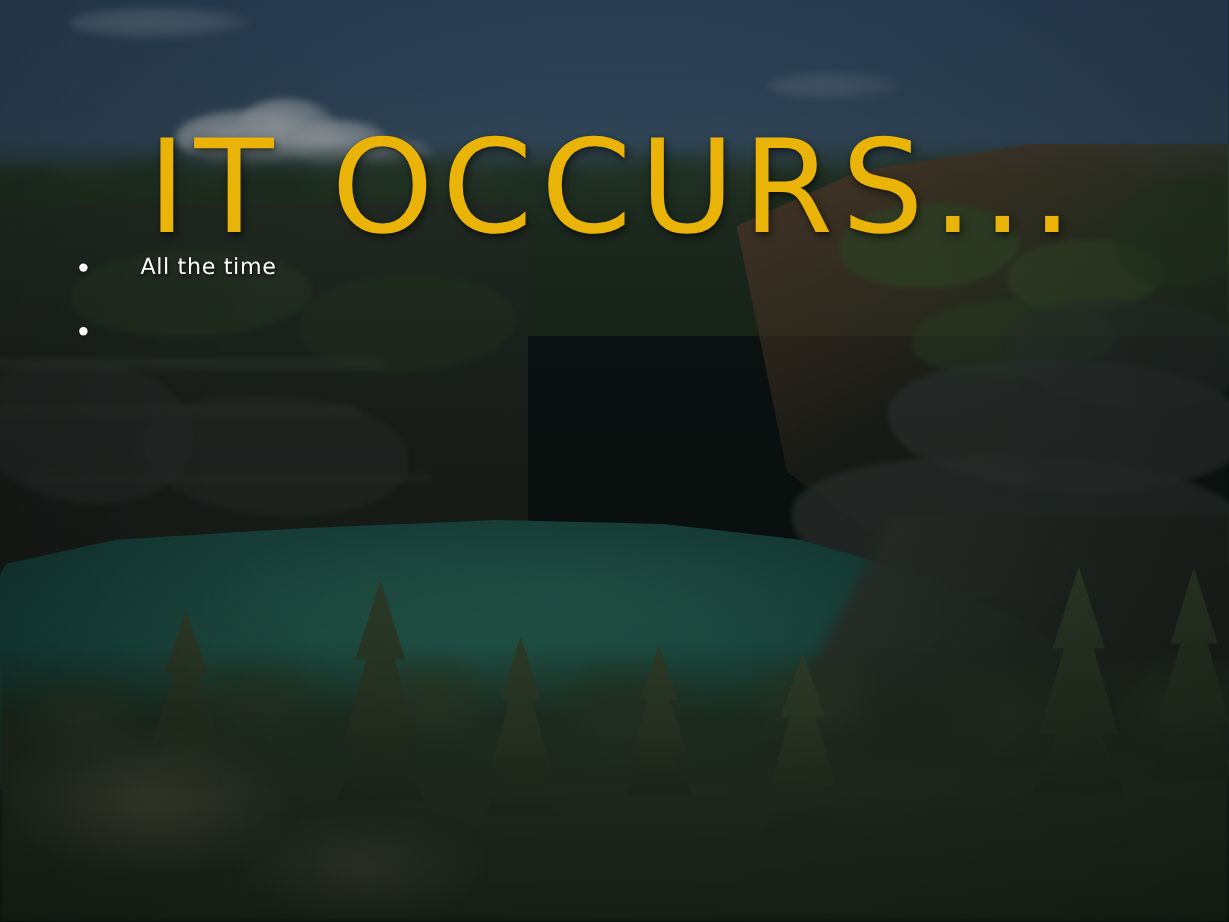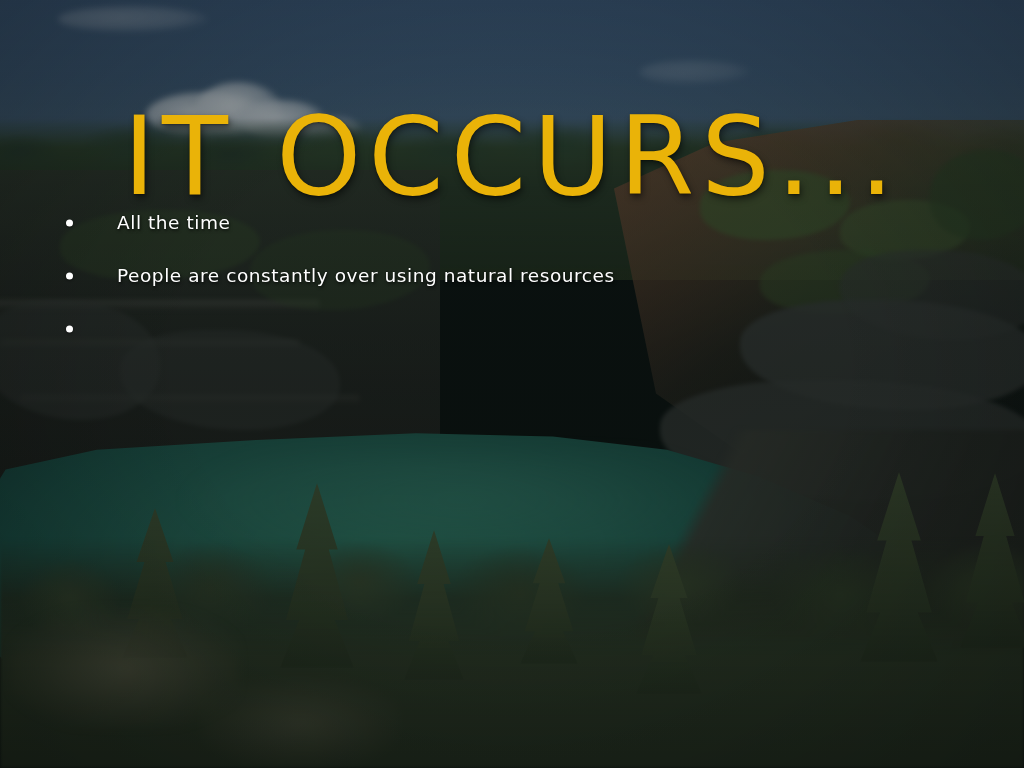--- a/index.html
+++ b/index.html
@@ -297,24 +297,20 @@
 
     <h1 class="slide-title">IT OCCURS...</h1>
 
     <ul class="bullet-list">
 
       <li class="bullet-item">
         <span class="bullet-dot"></span>
         <span class="bullet-text">All the time</span>
       </li>
 
-      <li class="bullet-item">
-        <span class="bullet-dot"></span>
-        <span class="bullet-text">People are constantly over using natural resources</span>
-      </li>
 
 
       <li class="bullet-item">
         <span class="bullet-dot"></span>
       </li>
 
     </ul>
   </div>
 </div>
 

